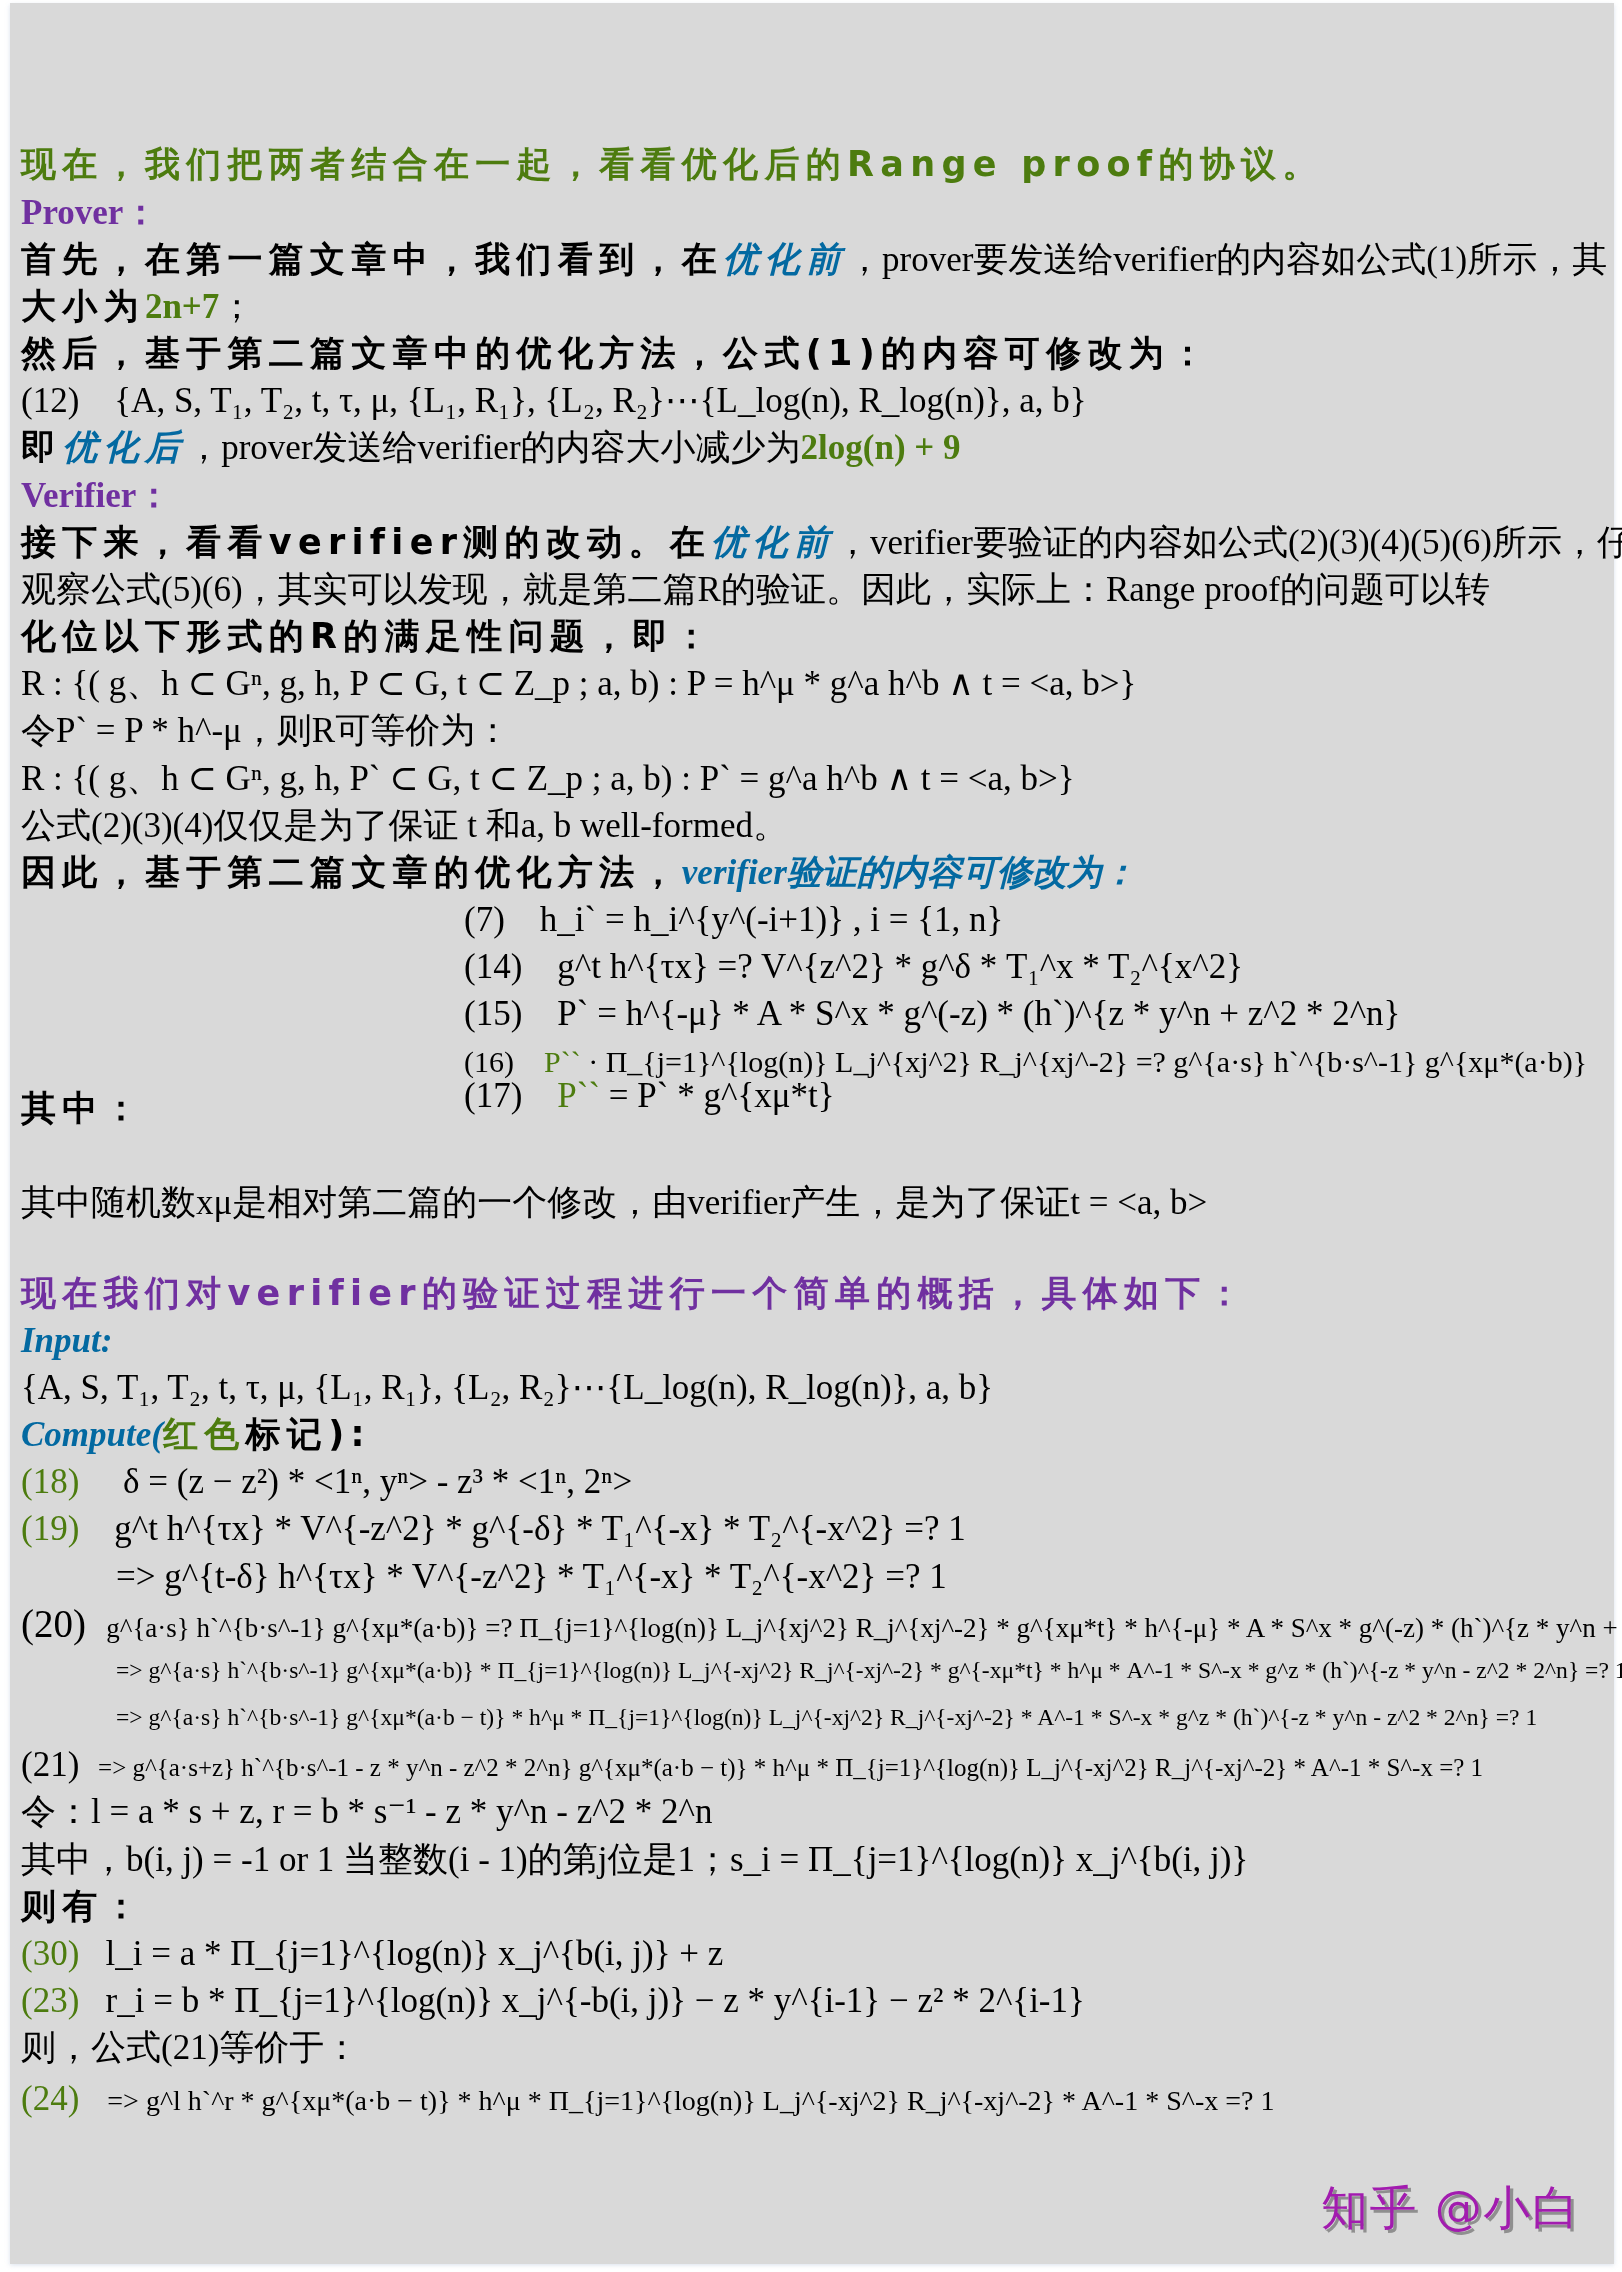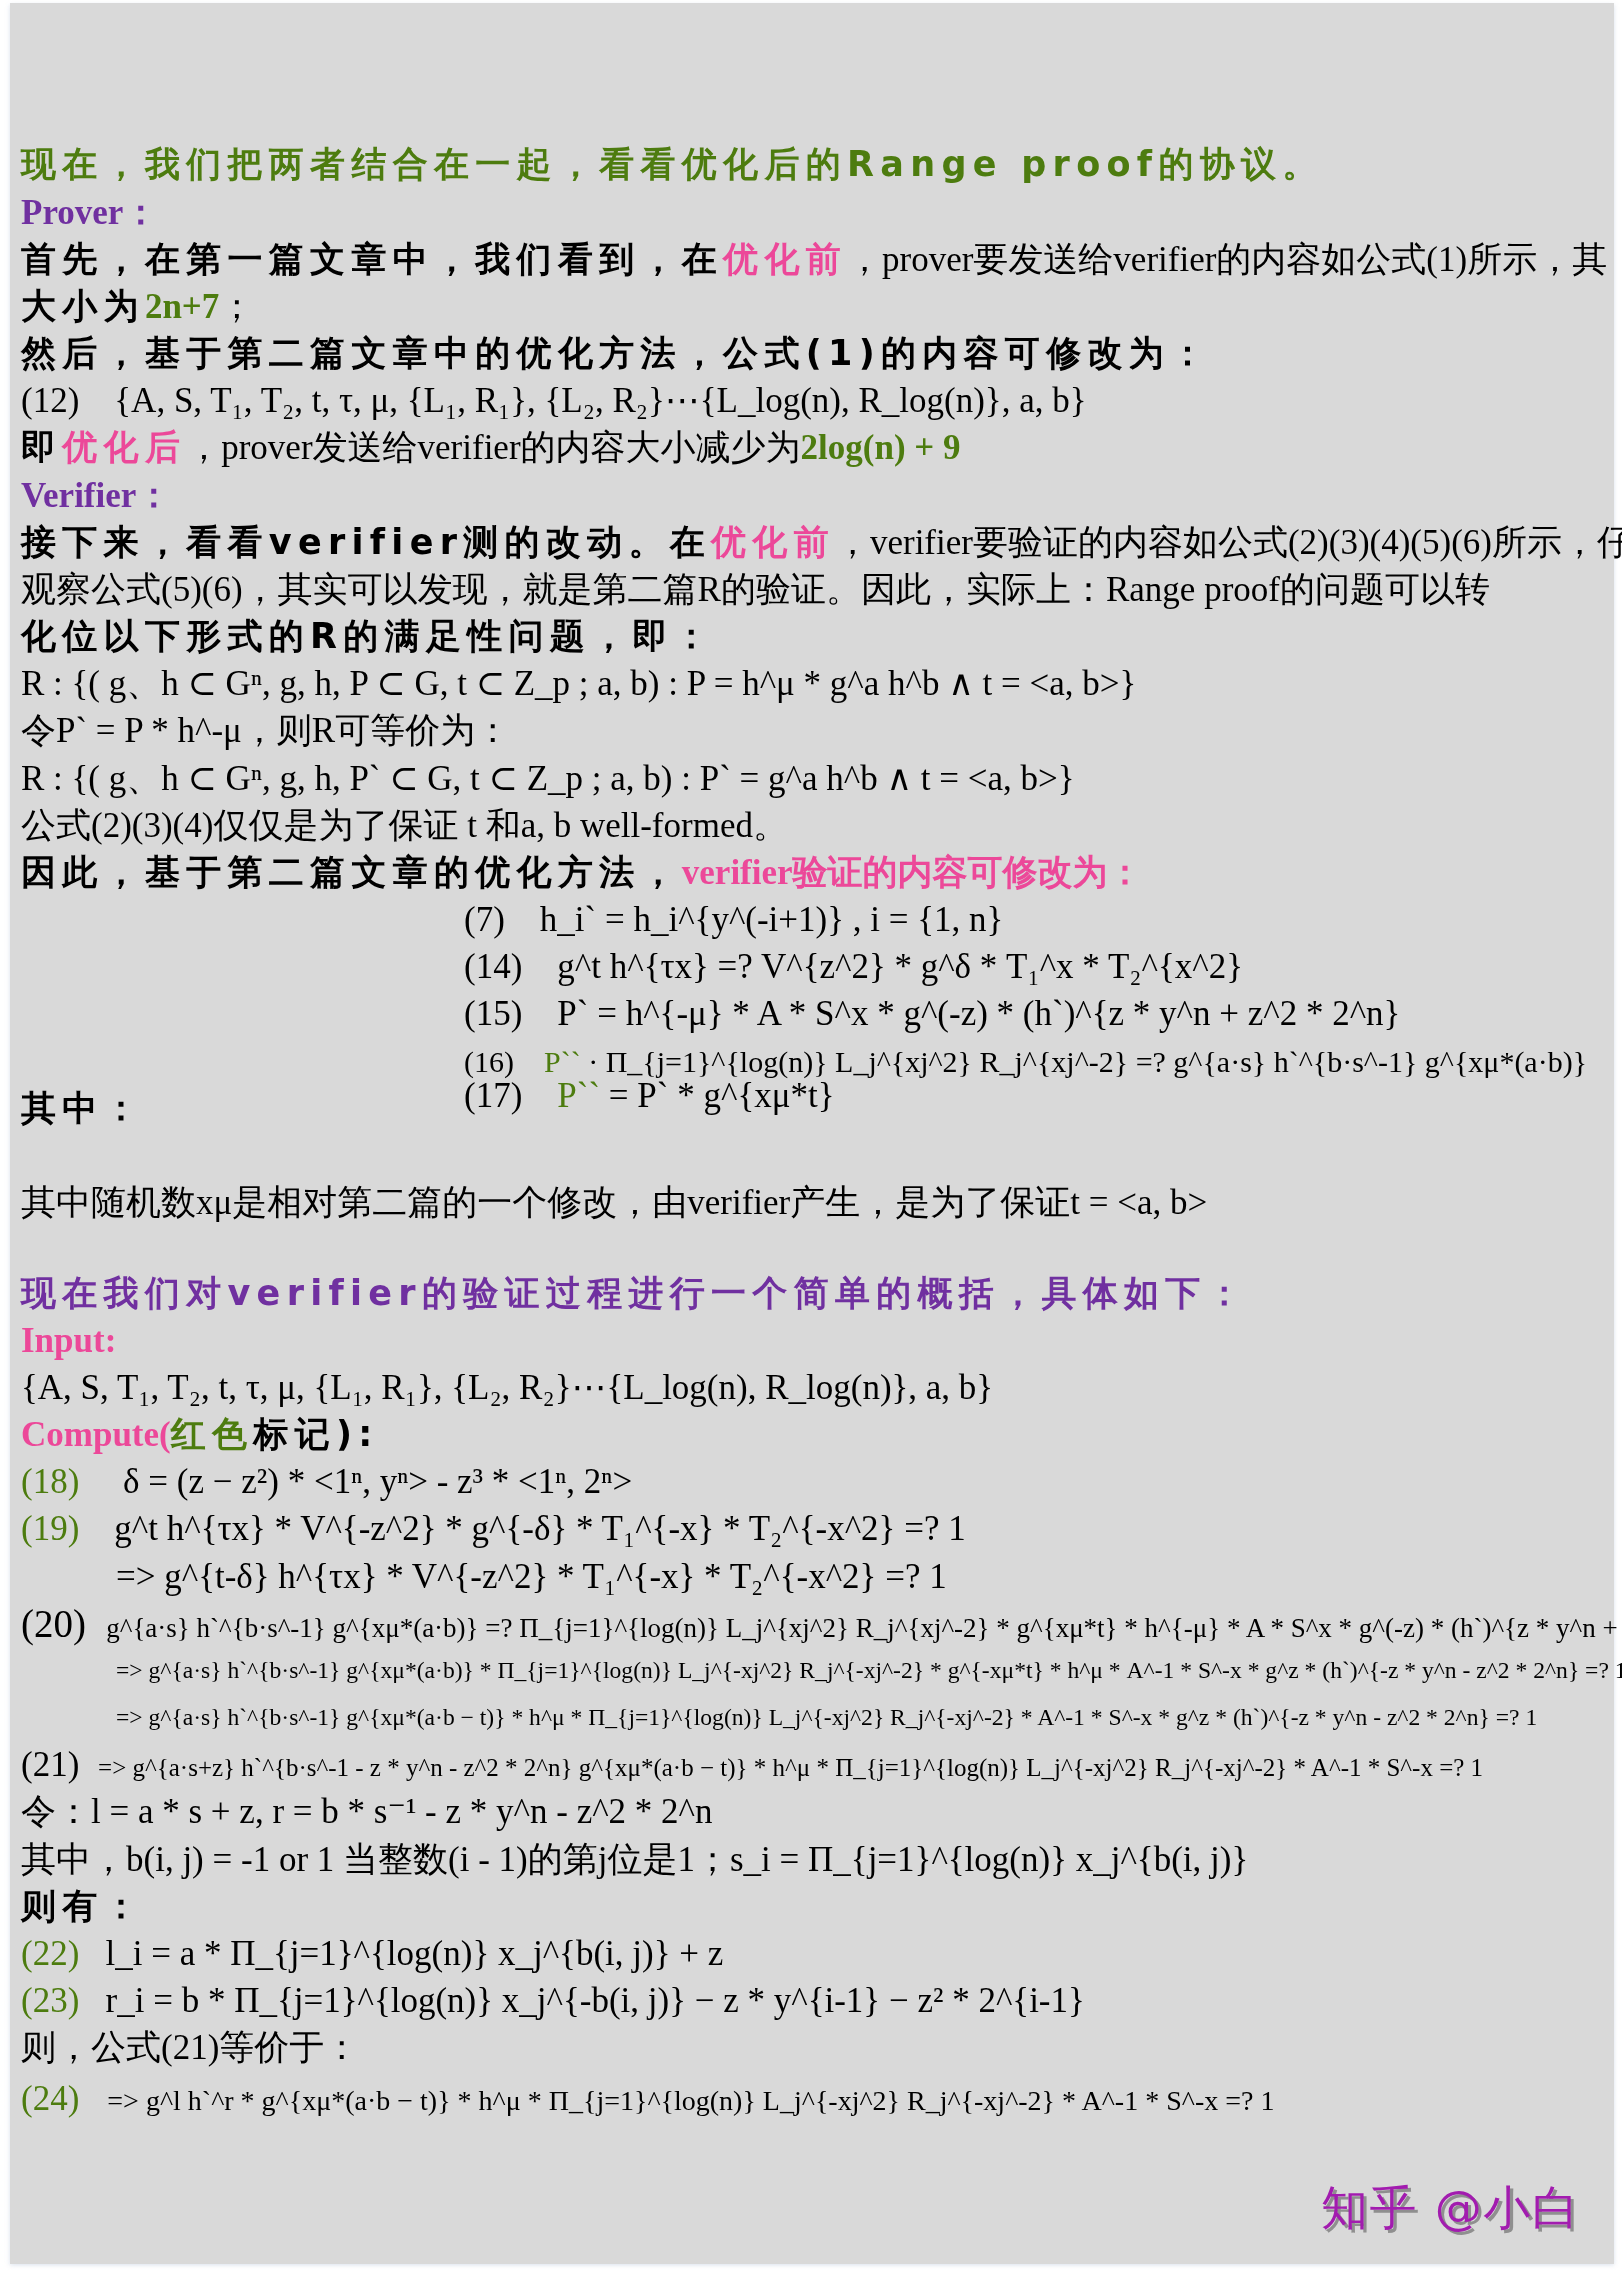--- a/index.html
+++ b/index.html
@@ -10,21 +10,21 @@
     }
     .line {
       position: absolute; left: 21px; white-space: nowrap;
       font-family: "Liberation Serif", "DejaVu Serif", serif;
       font-size: 35px; line-height: 47px; color: #000;
     }
     .cjk { font-family: "DejaVu Sans", "Liberation Sans", sans-serif; font-weight: bold; letter-spacing: 6.3px; }
     .b { font-weight: bold; }
     .red { color: #4d7c0f; }
     .purple { color: #7030a0; }
-    .green { color: #ec4899; }
+    .green { color: #0369a1; font-style: italic; }
     .eq-indent { left: 464px; }
     .watermark {
       position: absolute; left: 1321px; top: 2177px;
       font-family: "DejaVu Sans", sans-serif; font-size: 47px; color: #a21caf;
       text-shadow: 3.1px 3.1px 0 #8f8f8f; letter-spacing: 1.6px;
     }
   </style>
 </head>
 <body>
 
@@ -126,21 +126,21 @@
 <div class="line" style="top:1741px; font-size:25px;">
   <span style="font-size:35px;">(21)</span>&nbsp;&nbsp;
   <span>=&gt; g^{a·s+z} h`^{b·s^-1 - z * y^n - z^2 * 2^n} g^{xμ*(a·b − t)} * h^μ * Π_{j=1}^{log(n)} L_j^{-xj^2} R_j^{-xj^-2} * A^-1 * S^-x =? 1</span>
 </div>
 
 <div class="line" style="top:1788px;">令：l = a * s + z, r = b * s⁻¹ - z * y^n - z^2 * 2^n</div>
 <div class="line" style="top:1836px;">其中，b(i, j) = -1 or 1 当整数(i - 1)的第j位是1；s_i = Π_{j=1}^{log(n)} x_j^{b(i, j)}</div>
 <div class="line cjk" style="top:1883px;">则有：</div>
 
 <div class="line" style="top:1930px;">
-  <span class="red">(22)</span>&nbsp;&nbsp;
+  <span class="red">(30)</span>&nbsp;&nbsp;
   <span>l_i = a * Π_{j=1}^{log(n)} x_j^{b(i, j)} + z</span>
 </div>
 <div class="line" style="top:1977px;">
   <span class="red">(23)</span>&nbsp;&nbsp;
   <span>r_i = b * Π_{j=1}^{log(n)} x_j^{-b(i, j)} − z * y^{i-1} − z² * 2^{i-1}</span>
 </div>
 
 <div class="line" style="top:2024px;">则，公式(21)等价于：</div>
 
 <div class="line" style="top:2075px; font-size:28px;">

